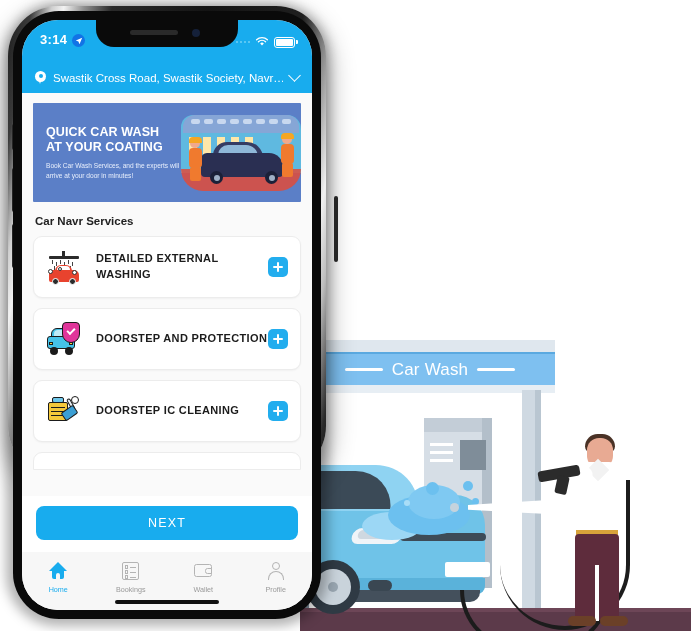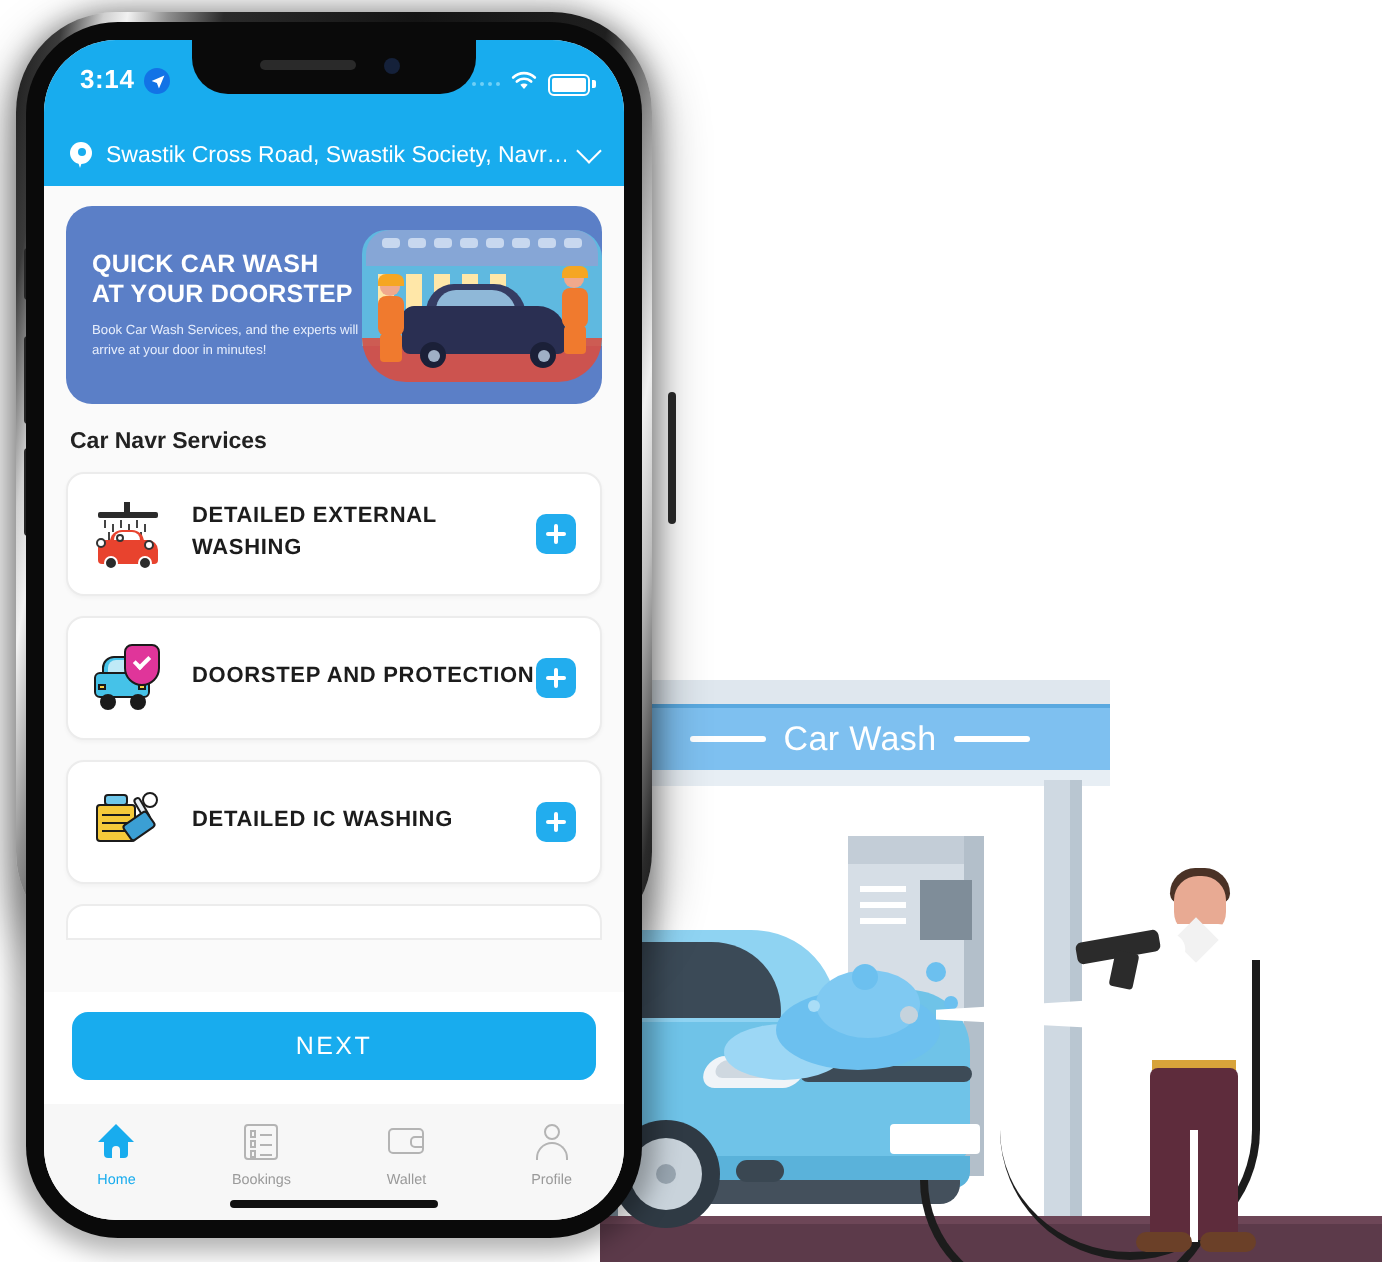--- a/index.html
+++ b/index.html
@@ -129,21 +129,21 @@
   .pin::before { content:""; position:absolute; left:0; top:0; width:11px; height:11px; border-radius:50%; background:#fff; }
   .pin::after { content:""; position:absolute; left:3.2px; top:7px; width:0; height:0;
                 border-left:2.4px solid transparent; border-right:2.4px solid transparent; border-top:6px solid #fff; }
   .pin i { position:absolute; left:3.6px; top:3.4px; width:4px; height:4px; border-radius:50%; background:#18ACEE; z-index:2; }
   .chev { width:9px; height:9px; border-right:1.8px solid #fff; border-bottom:1.8px solid #fff;
           transform:rotate(45deg); margin-bottom:4px; flex:none; }
 
   
   .content { background:#fafafa; height:444px; padding:10px 11px 0; position:relative; }
 
-  .banner { height:99px; border-radius:13px; background:#5b7fc7; position:relative; overflow:hidden;
+  .banner { height:99px; border-radius:1px; background:#5b7fc7; position:relative; overflow:hidden;
             display:flex; align-items:center; }
   .banner-txt { position:relative; z-index:3; padding-left:13px; width:152px; }
   .banner-t1 { color:#fff; font-size:12.5px; font-weight:bold; line-height:1.22; letter-spacing:.1px; }
   .banner-t2 { color:#e7eefc; font-size:6.6px; line-height:1.42; margin-top:6px; }
   .banner-art { position:absolute; right:-4px; top:6px; width:128px; height:88px; }
   .ba-wall { position:absolute; left:4px; top:6px; width:120px; height:58px; background:#5fb9e0; border-radius:12px 14px 0 0; }
   .ba-ceil { position:absolute; left:6px; top:6px; width:116px; height:18px; background:#86a6d6; border-radius:12px 12px 0 0; }
   .ba-lamp { position:absolute; top:10px; width:9px; height:5px; background:#c8d8ef; border-radius:2px; }
   .ba-win { position:absolute; top:28px; width:8px; height:22px; background:#ffe7a8; }
   .ba-floor { position:absolute; left:4px; top:60px; width:120px; height:22px; background:#e04b3a; border-radius:0 0 30px 30px; opacity:.85; }
@@ -393,21 +393,21 @@
               </div>
             <div class="ba-man" style="left:104px;top:26px">
                 <div class="b"></div>
                 <div class="l"></div>
                 <div class="h"></div>
                 <div class="cap"></div>
               </div>
           </div>
           <div class="banner-txt">
             <div class="banner-t1">QUICK CAR WASH</div>
-            <div class="banner-t1">AT YOUR DOORSTEP</div>
+            <div class="banner-t1">AT YOUR COATING</div>
             <div class="banner-t2">Book Car Wash Services, and the experts will arrive at your door in minutes!</div>
           </div>
         </div>
 
         <div class="sec-title">Car Navr Services</div>
 
         <div class="svc-card">
           <span class="svc-icon">
             <span class="ic1-stem"></span>
               <span class="ic1-bar"></span>
@@ -455,21 +455,21 @@
           <span class="svc-icon">
             <span class="ic3-top"></span>
               <span class="ic3-body"></span>
             <span class="ic3-bar" style="top:13px"></span>
               <span class="ic3-bar" style="top:17px"></span>
             <span class="ic3-bar" style="top:21px"></span>
             <span class="ic3-handle"></span>
               <span class="ic3-dot"></span>
               <span class="ic3-brush"></span>
           </span>
-          <span class="svc-label">DETAILED IC WASHING</span>
+          <span class="svc-label">DOORSTEP IC CLEANING</span>
           <span class="plus"></span>
         </div>
 
         <div class="partial-card"></div>
       </div>
 
       <div class="nextwrap" style="bottom:58px">
         <div class="next-btn">NEXT</div>
       </div>
 

